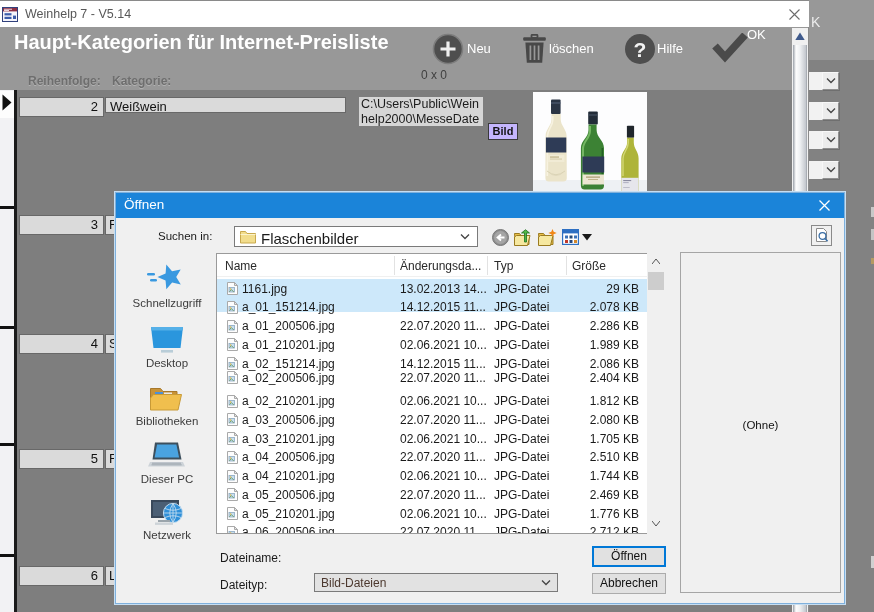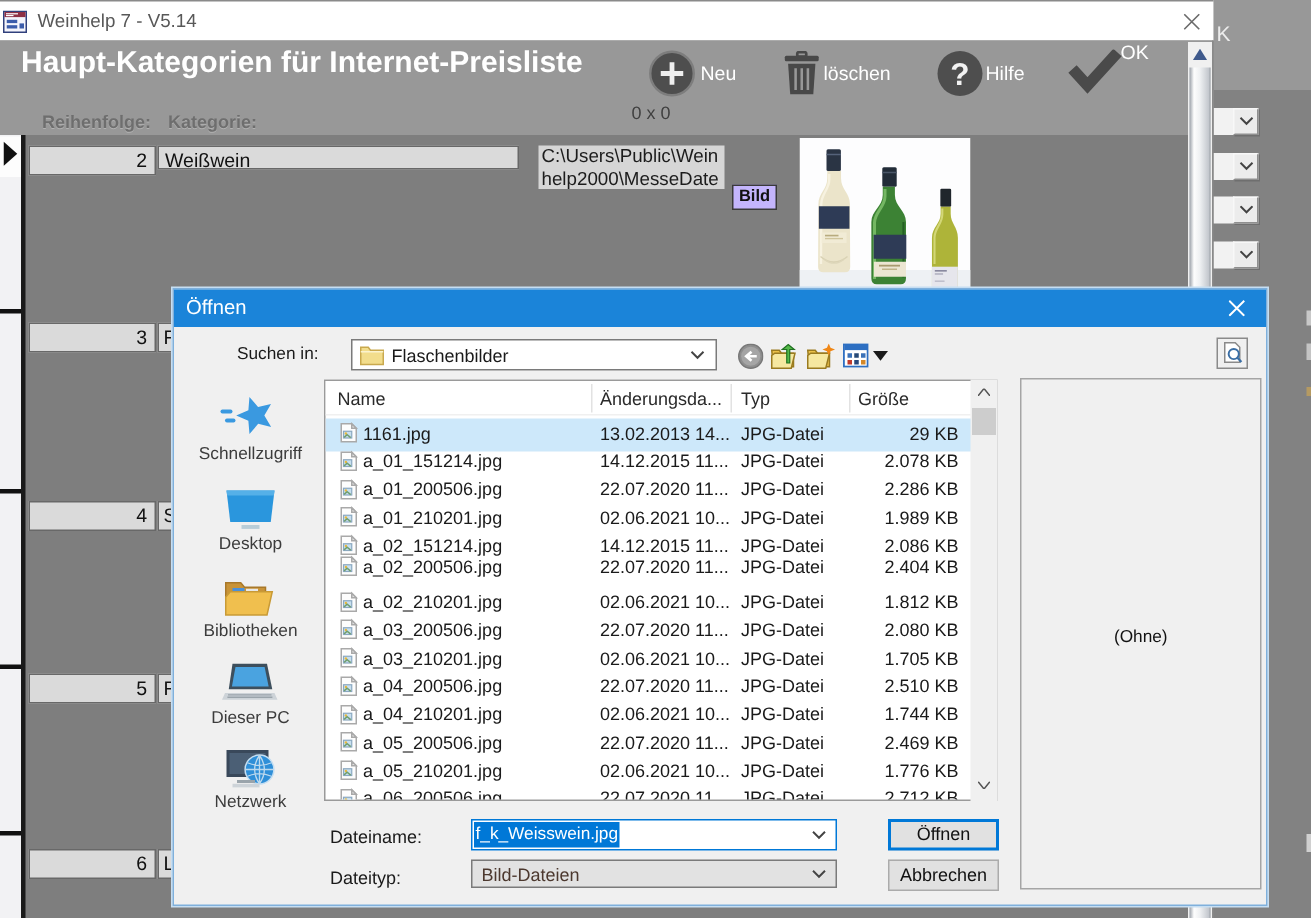--- a/index.html
+++ b/index.html
@@ -48,34 +48,34 @@
 #msbline { left:808px; top:27px; width:1px; height:585px; background:#8a8a8a; }
 
 
 #dlg { left:115px; top:192px; width:730px; height:412px; background:#f0f0f0;
   border:1px solid #7fb0dc; box-shadow:0 0 0 1px #c6def2; }
 #dtitle { left:0; top:0; width:728px; height:25px; background:#1b84d9; }
 #dtitletxt { left:8px; top:4px; color:#fff; font-size:13.5px; }
 #dlbl1 { left:42px; top:37px; font-size:11.5px; color:#1a1a1a; }
 #dcombo { left:118px; top:33px; width:244px; height:21px; background:#fff;
   border:1px solid #7a7a7a; }
-#dcombotxt { left:26px; top:3px; font-size:12px; color:#1a1a1a; }
+#dcombotxt { left:26px; top:3px; font-size:15px; color:#1a1a1a; }
 #prevbtn { left:695px; top:32px; width:21px; height:21px; background:#f0f0f0;
   border:1px solid #8a8a8a; }
 
 
 .sblbl { font-size:11.5px; color:#3c3c3c; width:100px; text-align:center; left:1px; }
 
 
 #flist { left:100px; top:60px; width:449px; height:281px; background:#fff;
   border:1px solid #9a9a9a; overflow:hidden; }
 .hsep { position:absolute; top:2px; width:1px; height:19px; background:#e2e2e2; }
 #lhead { position:absolute; left:0; top:0; width:430px; height:23px; background:#fff;
   border-bottom:1px solid #f0f0f0; font-size:12px; color:#2a2a2a; }
-.lrow { position:absolute; left:0px; width:447px; height:22px; font-size:12px;
+.lrow { position:absolute; left:0px; width:447px; height:33px; font-size:12px;
   color:#1a1a1a; white-space:nowrap; }
 .lrow.sel { background:#cde8fa; }
 .lrow .fic { position:absolute; left:9px; top:2px; }
 .lrow .c1 { position:absolute; left:25px; top:2.5px; }
 .lrow .c2 { position:absolute; left:183px; top:2.5px; }
 .lrow .c3 { position:absolute; left:277px; top:2.5px; }
 .lrow .c4 { position:absolute; left:322px; top:2.5px; width:100px; text-align:right; }
 #lsb { left:531px; top:60px; width:18px; height:281px; background:#f0f0f0; }
 #lsbthumb { left:1px; top:19px; width:16px; height:18px; background:#cdcdcd; }
 
@@ -566,28 +566,20 @@
     <svg class="ab" style="left:5px;top:268px" width="8" height="5" viewBox="0 0 8 5">
           <path d="M0 0 L4 5 L8 0" stroke="#555" fill="none"></path>
         </svg>
   </div>
 
   <div class="ab" id="ppanel">
         <div class="ab" id="ohne">(Ohne)</div>
       </div>
 
   <div class="ab dlbl" style="top:358px">Dateiname:</div>
-  <div class="ab" id="fname">
-    <div id="fnsel">f_k_Weisswein.jpg</div>
-    <div class="chevbox" style="left:226px;top:7px">
-          <svg width="10" height="6" viewBox="0 0 10 6">
-            <path d="M1 0.5 l4 4 4-4" stroke="#444" stroke-width="1.3" fill="none"></path>
-          </svg>
-        </div>
-  </div>
   <div class="ab dbtn" id="openbtn">Öffnen</div>
   <div class="ab dlbl" style="top:385px">Dateityp:</div>
   <div class="ab" id="ftype">
     <div class="ab" id="ftypetxt">Bild-Dateien</div>
     <div class="chevbox" style="left:226px;top:6px">
           <svg width="10" height="6" viewBox="0 0 10 6">
             <path d="M1 0.5 l4 4 4-4" stroke="#444" stroke-width="1.3" fill="none"></path>
           </svg>
         </div>
   </div>

